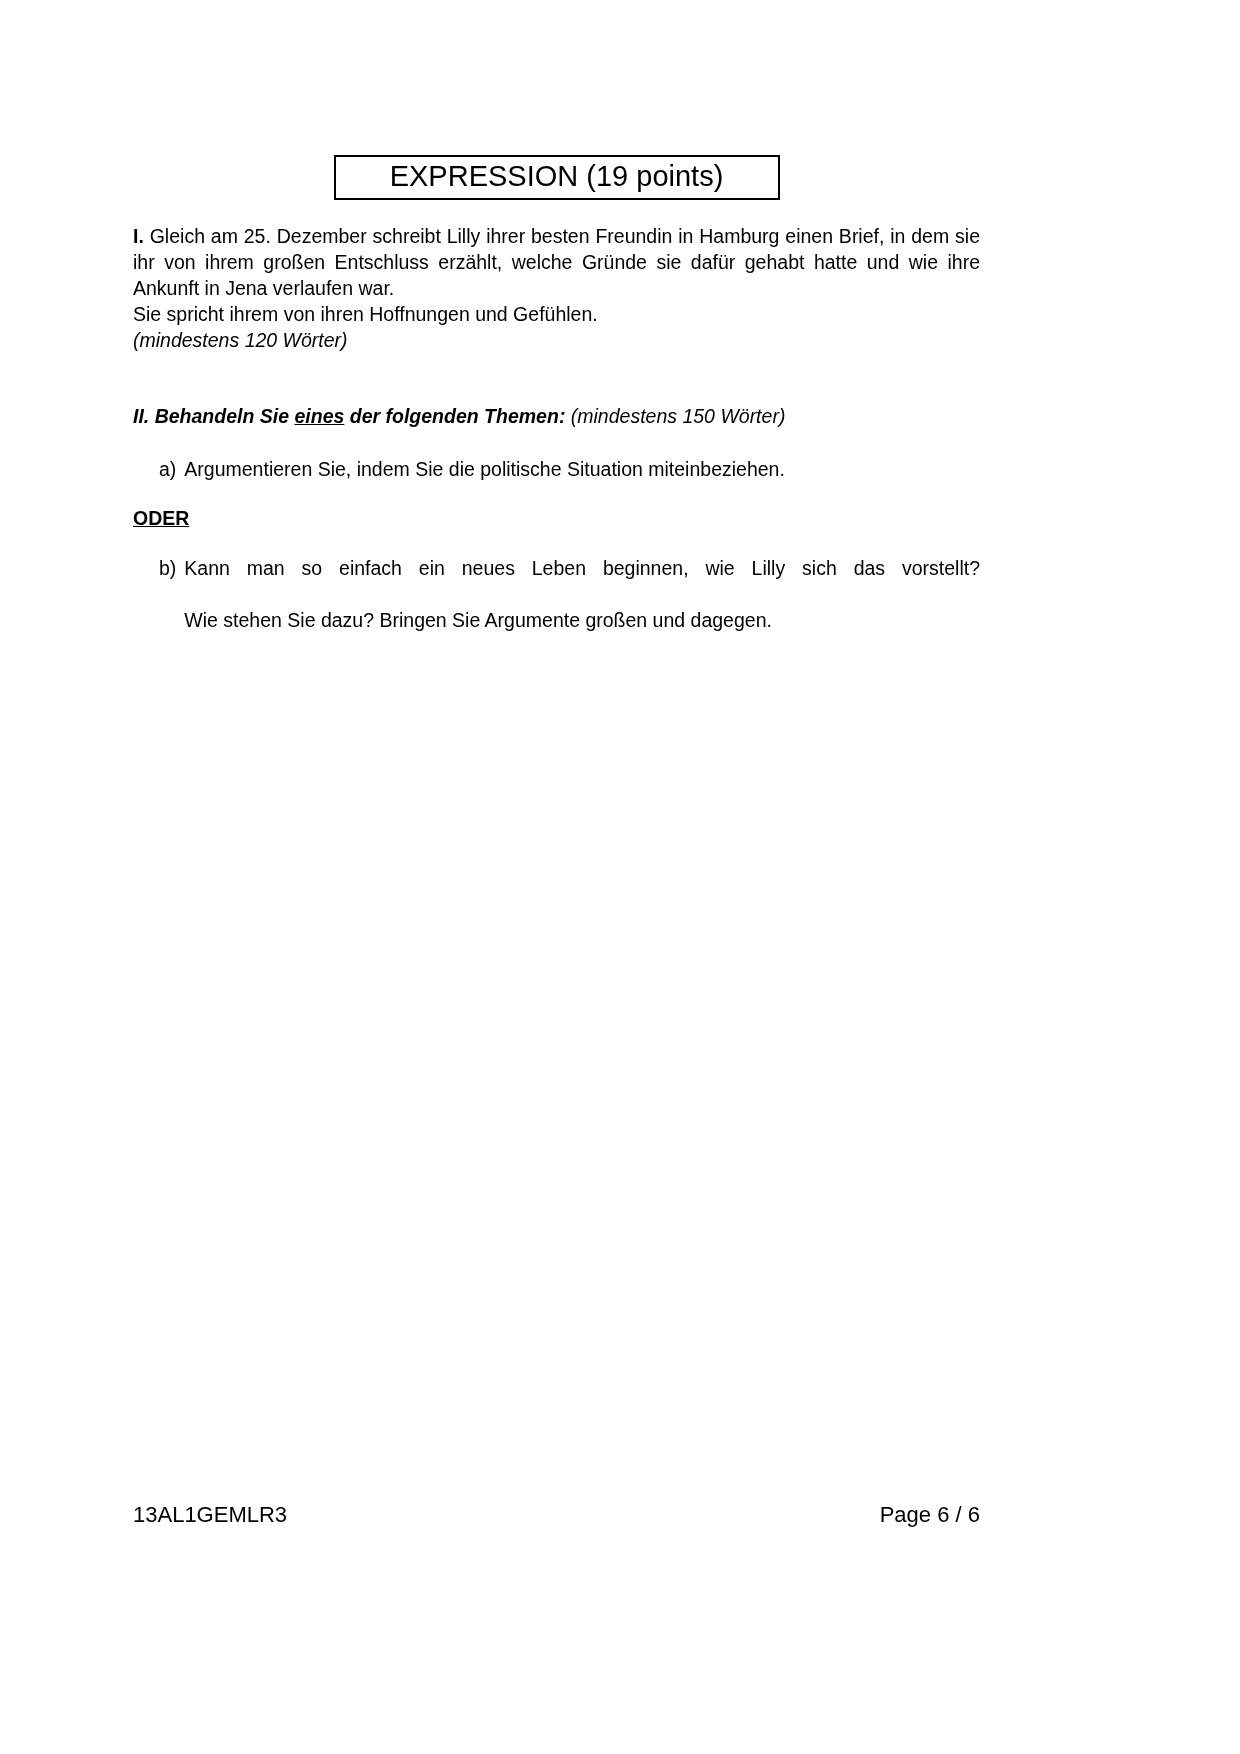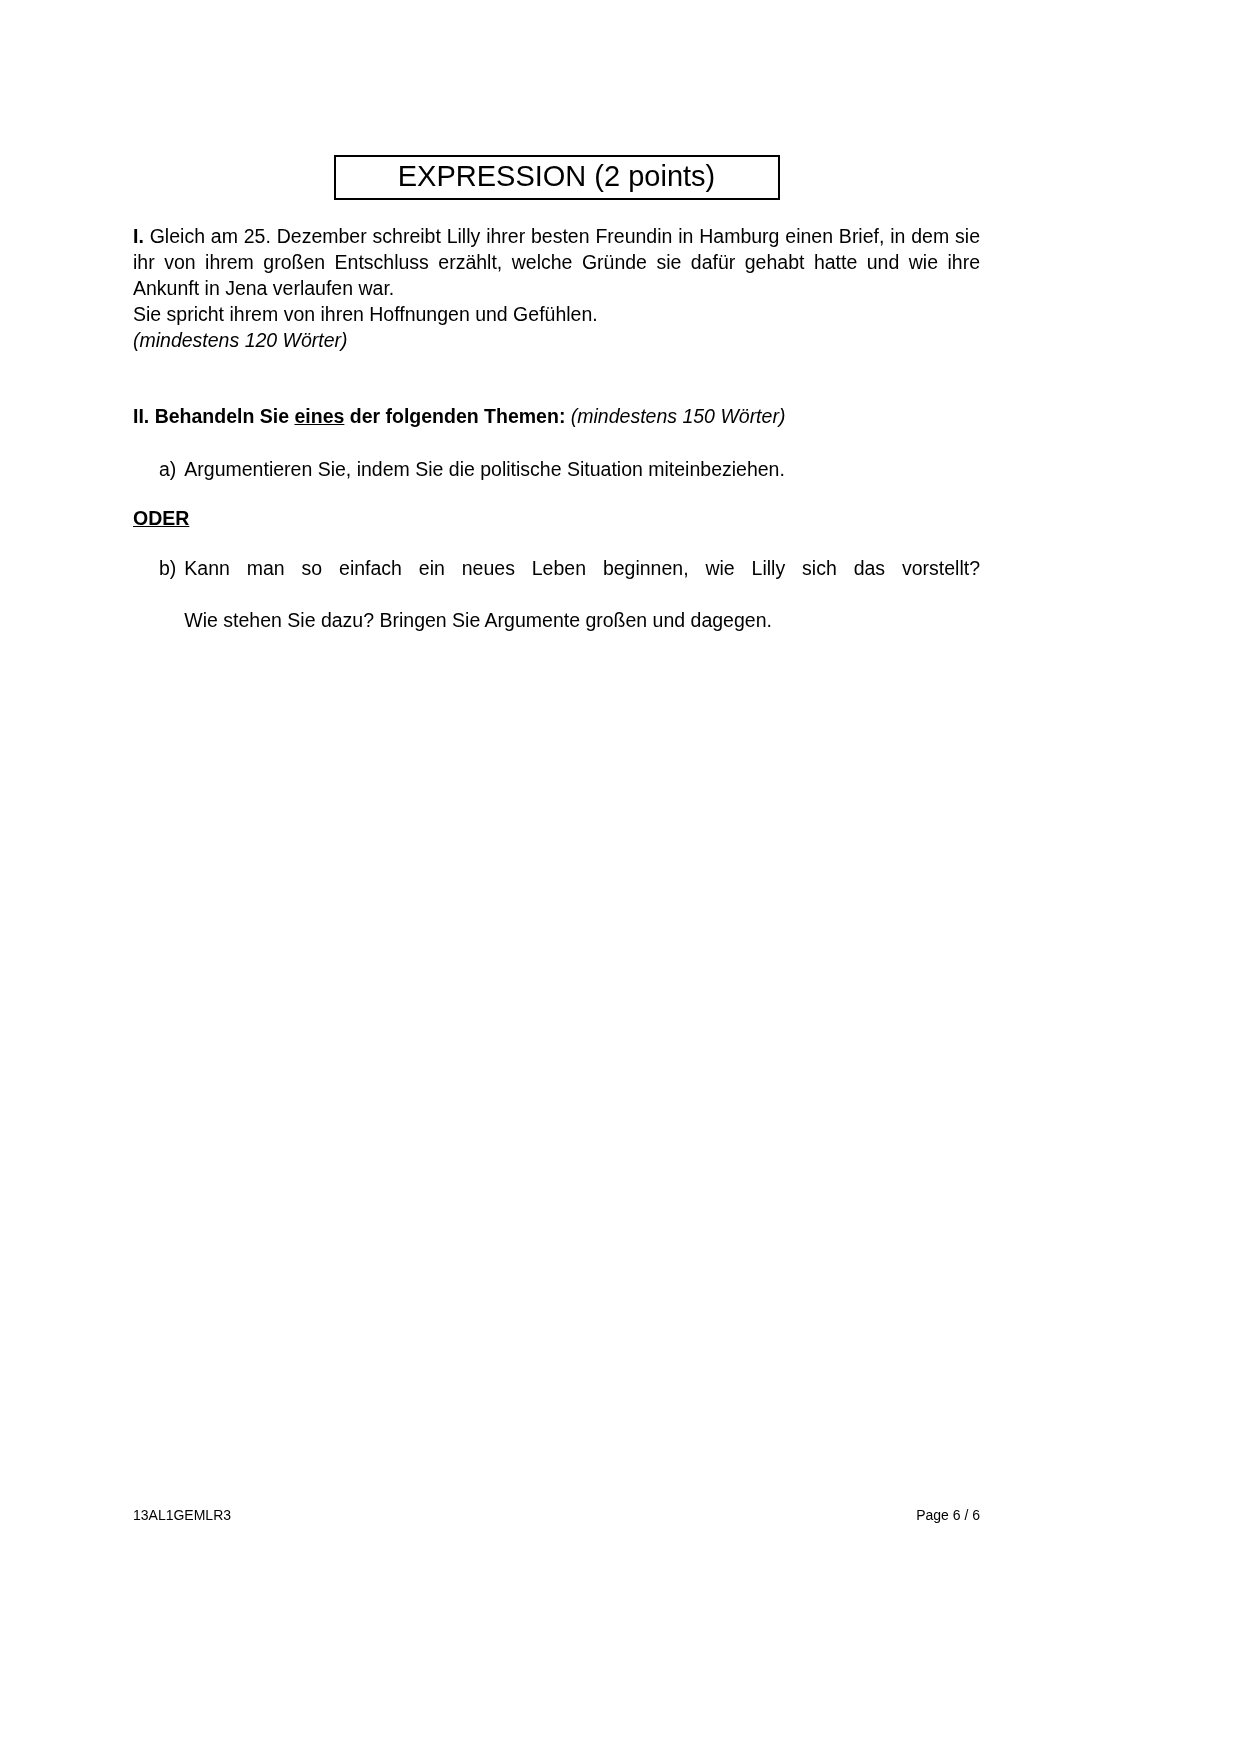--- a/index.html
+++ b/index.html
@@ -34,21 +34,21 @@
   }
   .sec1 {
     margin-top: 23px;
     text-align: justify;
   }
   .plain-line { text-align: left; }
   .italic { font-style: italic; }
   .sec2-heading {
     margin-top: 50px;
   }
-  .sec2-heading .bold { font-weight: bold; }
+  .sec2-heading .bold { font-weight: bold; font-style: italic; }
   .u { text-decoration: underline; }
   .item {
     display: flex;
     gap: 8px;
     padding-left: 26px;
   }
   .item-a { margin-top: 27px; }
   .item-b { margin-top: 24px; }
   .marker { flex: 0 0 auto; }
   .item-text { flex: 1 1 auto; }
@@ -59,32 +59,32 @@
     text-align: left;
     font-weight: bold;
   }
   .footer {
     position: absolute;
     left: 133px;
     top: 1503px;
     width: 847px;
     display: flex;
     justify-content: space-between;
-    font-size: 14px;
+    font-size: 22px;
     line-height: 24px;
   }
 </style>
 </head>
 <body>
 
 <div class="page">
   <div class="content">
 
     <div class="title-box">
-      <span>EXPRESSION (2 points)</span>
+      <span>EXPRESSION (19 points)</span>
     </div>
 
     <p class="body-text sec1"><b>I.</b> <span>Gleich am 25. Dezember schreibt Lilly ihrer besten Freundin in Hamburg einen Brief, in dem sie ihr von ihrem großen Entschluss erzählt, welche Gründe sie dafür gehabt hatte und wie ihre Ankunft in Jena verlaufen war.</span></p>
     <div class="body-text plain-line">Sie spricht ihrem von ihren Hoffnungen und Gefühlen.</div>
     <div class="body-text plain-line italic">(mindestens 120 Wörter)</div>
 
     <p class="body-text sec2-heading"><span class="bold"><span>II.</span> <span>Behandeln Sie </span><span class="u">eines</span><span> der folgenden Themen:</span></span> <span class="italic">(mindestens 150 Wörter)</span></p>
 
     <div class="body-text item item-a">
       <span class="marker">a)</span>

